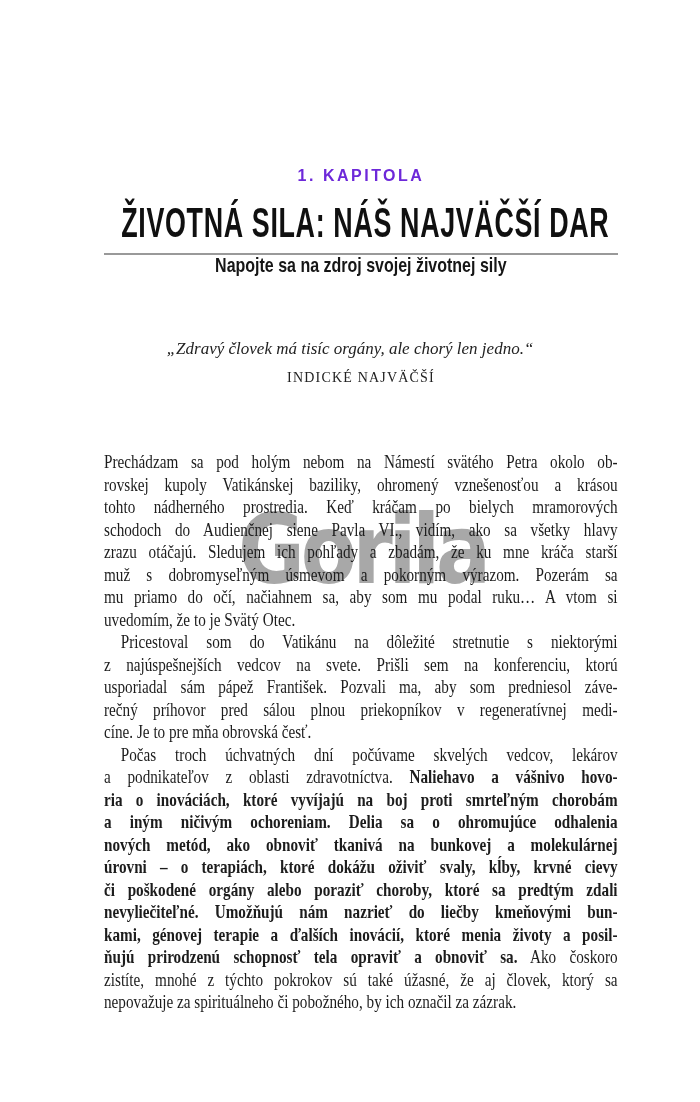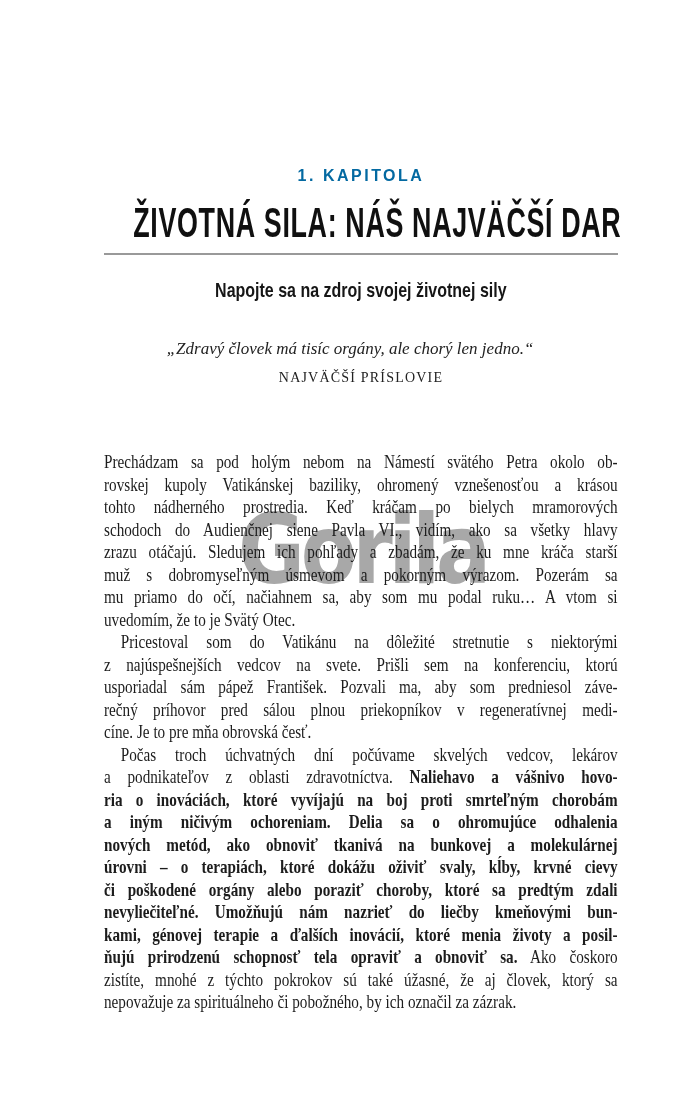--- a/index.html
+++ b/index.html
@@ -11,41 +11,41 @@
     color:var(--text,#1c1c1c);
     overflow:hidden;
     font-family:"Liberation Serif", serif;
   }
   
   .chapter-label{
     position:absolute;top:167px;left:104px;width:514px;
     text-align:center;
     font-family:"Liberation Sans", sans-serif;
     font-weight:bold;font-size:16px;letter-spacing:2.5px;
-    color:#0369a1;
+    color:#6d28d9;
   }
   .title-wrap{
-    position:absolute;top:202px;left:120px;width:514px;
+    position:absolute;top:202px;left:108px;width:514px;
     display:flex;justify-content:center;text-align:center;
   }
   .chapter-title{
     white-space:nowrap;
     font-family:"Liberation Sans", sans-serif;
     font-weight:bold;font-size:42px;line-height:1;
     letter-spacing:1px;
     transform:scaleX(0.64);
     transform-origin:center top;
     color:#101010;
   }
   .rule{
     position:absolute;top:253px;left:104px;width:514px;height:1.5px;
     background:var(--rule,#999999);
   }
   .subtitle-wrap{
-    position:absolute;top:278px;left:104px;width:514px;
+    position:absolute;top:253px;left:104px;width:514px;
     display:flex;justify-content:center;
   }
   .chapter-subtitle{
     white-space:nowrap;
     font-family:"Liberation Sans", sans-serif;
     font-weight:bold;font-size:20.5px;line-height:1.2;
     transform:scaleX(0.78);
     transform-origin:center top;
     color:#161616;
   }
@@ -108,21 +108,21 @@
   </div>
 
   <div class="rule"></div>
 
   <div class="subtitle-wrap">
     <div class="chapter-subtitle">Napojte sa na zdroj svojej životnej sily</div>
   </div>
 
   <div class="epigraph-quote">„Zdravý človek má tisíc orgány, ale chorý len jedno.“</div>
 
-  <div class="epigraph-attribution">NAJVÄČŠÍ PRÍSLOVIE</div>
+  <div class="epigraph-attribution">INDICKÉ NAJVÄČŠÍ</div>
 
   <div class="watermark">Gorila</div>
 
   <div class="body-text">
       <div class="bline"><span>Prechádzam sa pod holým nebom na Námestí svätého Petra okolo ob-</span></div>
       <div class="bline"><span>rovskej kupoly Vatikánskej baziliky, ohromený vznešenosťou a krásou</span></div>
       <div class="bline"><span>tohto nádherného prostredia. Keď kráčam po bielych mramorových</span></div>
       <div class="bline"><span>schodoch do Audienčnej siene Pavla VI., vidím, ako sa všetky hlavy</span></div>
       <div class="bline"><span>zrazu otáčajú. Sledujem ich pohľady a zbadám, že ku mne kráča starší</span></div>
       <div class="bline"><span>muž s dobromyseľným úsmevom a pokorným výrazom. Pozerám sa</span></div>

